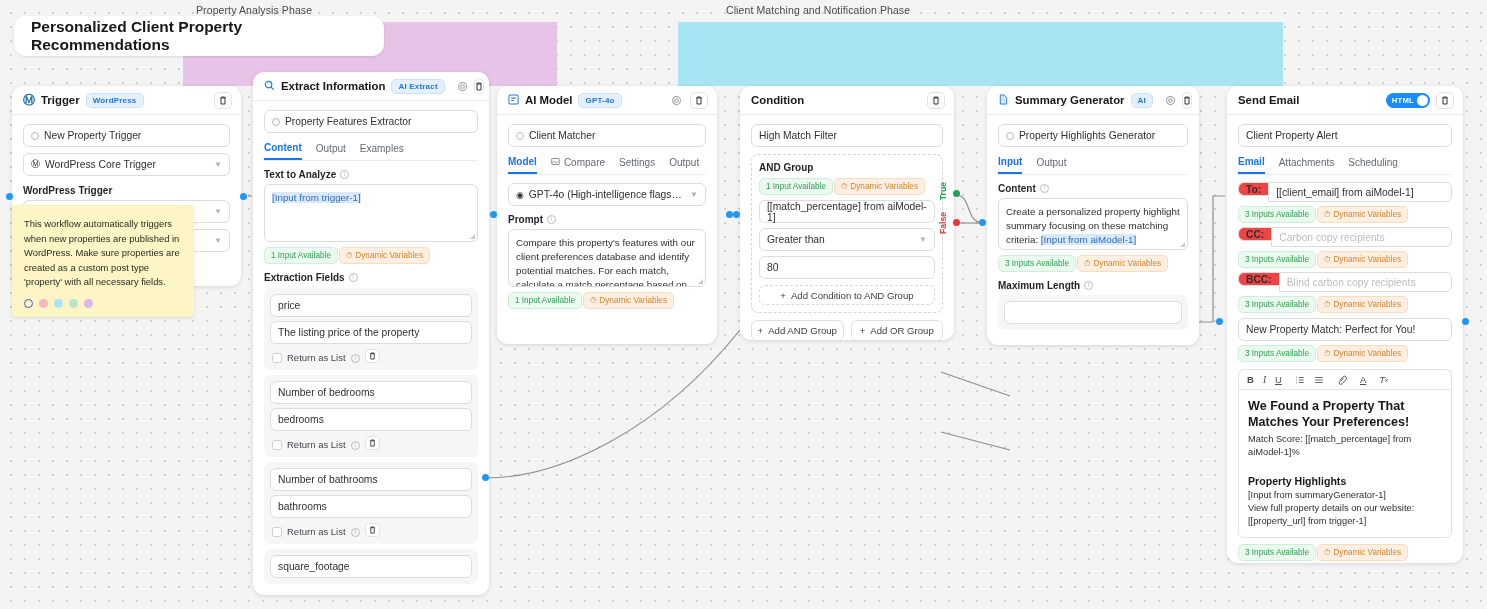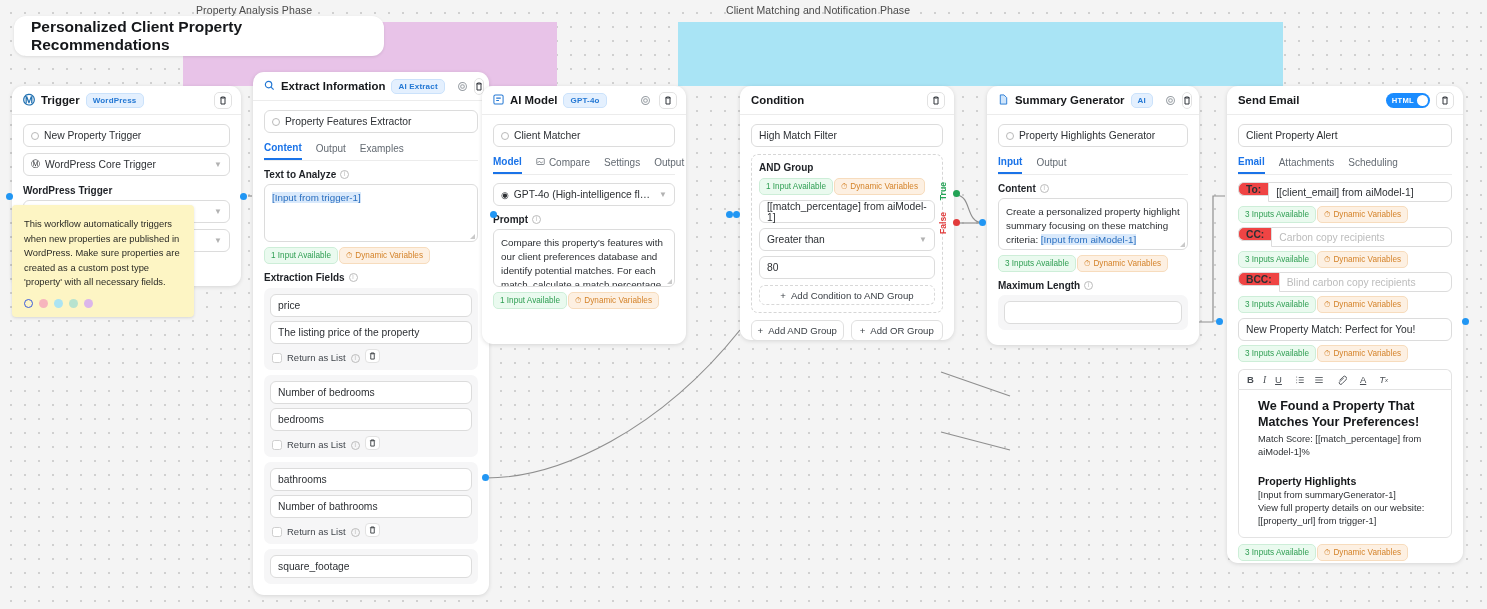--- a/index.html
+++ b/index.html
@@ -191,21 +191,21 @@
   .addr-val.ph { color: #bcbcbc; }
   .rt-toolbar {
     border: 1px solid #e3e3e3; border-bottom: none;
     border-radius: 6px 6px 0 0; background: #fff;
     height: 20px; display:flex; align-items:center; gap: 9px; padding: 0 8px;
     margin-top: 7px;
   }
   .rt-ic { font-size: 9.5px; color: #4a4f55; display:flex; align-items:center; }
   .rt-body {
     border: 1px solid #e3e3e3; border-radius: 0 0 6px 6px;
-    background: #fff; padding: 8px 9px 10px 19px; min-height: 118px;
+    background: #fff; padding: 8px 9px 10px 9px; min-height: 118px;
   }
   .eh1 { font-size: 12.6px; font-weight: bold; color: #16181b; line-height: 1.28; }
   .eline { font-size: 9.3px; color: #2d3034; line-height: 1.36; margin-top: 3px; }
   .eh2 { font-size: 10.6px; font-weight: bold; color: #16181b; margin-top: 16px; }
 
   
   #sticky {
     position: absolute; left: 12px; top: 205px;
     width: 182px;
     background: #fdf5c4; border-radius: 4px;
@@ -392,41 +392,41 @@
           <span class="info-i">i</span>
           <span class="mini-trash">
             <svg width="7" height="8" viewBox="0 0 8 9" fill="none" stroke="#33373c" stroke-width="1">
               <path d="M1 2h6M2.5 2V1h3v1M2 2.5v5.5h4V2.5"></path>
               </svg>
           </span>
         </div>
       </div>
 
       <div class="efgroup">
+        <div class="field">Number of bathrooms</div>
         <div class="field">bathrooms</div>
-        <div class="field">Number of bathrooms</div>
         <div class="ret-row">
           <span class="cbox"></span>
           <span class="ret-lbl">Return as List</span>
           <span class="info-i">i</span>
           <span class="mini-trash">
             <svg width="7" height="8" viewBox="0 0 8 9" fill="none" stroke="#33373c" stroke-width="1">
               <path d="M1 2h6M2.5 2V1h3v1M2 2.5v5.5h4V2.5"></path>
               </svg>
           </span>
         </div>
       </div>
 
       <div class="efgroup" style="padding-bottom:2px;">
         <div class="field">square_footage</div>
       </div>
     </div>
   </div>
 
-  <div class="card" style="left:482px; top:86px; width:204px; height:258px;">
+  <div class="card" style="left:497px; top:86px; width:220px; height:258px;">
     <div class="card-head">
       <span>
         <svg width="11" height="11" viewBox="0 0 12 12" fill="none" stroke="#2478d4" stroke-width="1.1">
           <rect x="1" y="1" width="10" height="10" rx="1.5"></rect>
             <path d="M3.5 4.5h5M3.5 7h3"></path>
         </svg>
       </span>
       <span class="card-title">AI Model</span>
       <span class="badge">GPT-4o</span>
       <span class="head-spacer"></span>

